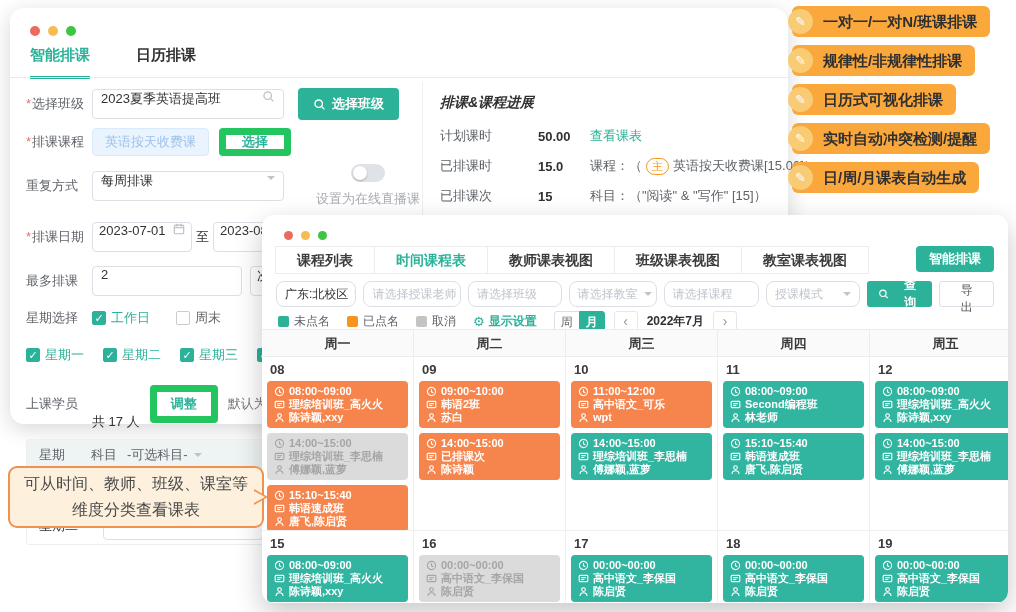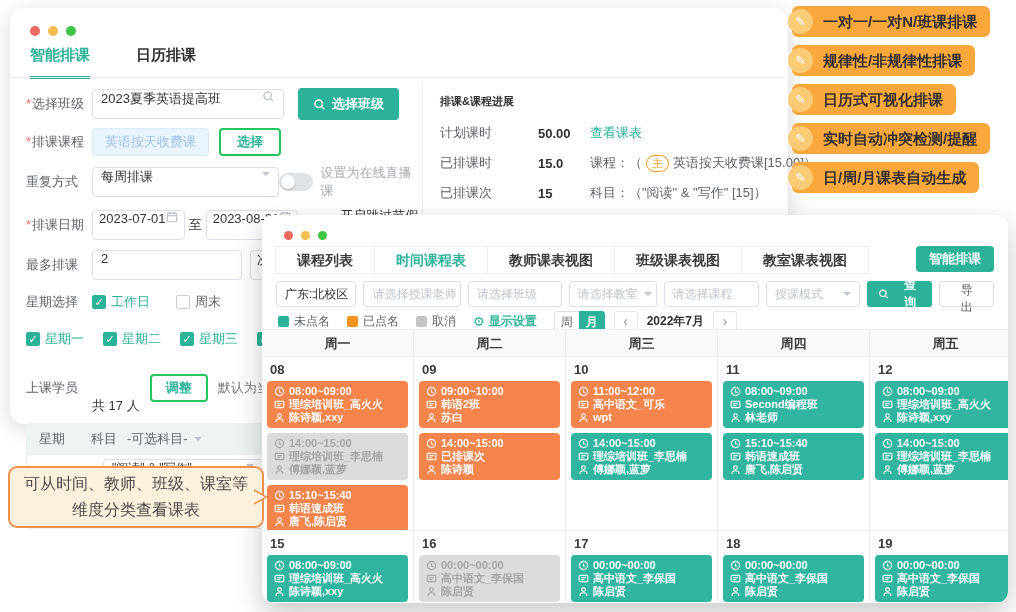--- a/index.html
+++ b/index.html
@@ -26,29 +26,29 @@
   .form { position:absolute; left:16px; top:80px; width:394px; }
   .frow { display:flex; align-items:center; margin-bottom:7px; min-height:30px; }
   .flabel { width:66px; font-size:13px; color:#5f6368; flex-shrink:0; }
   .req { color:#F56C6C; margin-right:1px; }
   .tinput,.tselect { height:30px; border:1px solid #DCDFE6; border-radius:4px; background:#fff;
     display:flex; align-items:flex-start; justify-content:space-between; padding:0 8px; font-size:13px; color:#333; }
   .caret { width:0; height:0; border:4px solid transparent; border-top-color:#BFC4CC; margin-top:4px; margin-left:6px; flex-shrink:0; }
   .icn { color:#B8BDC6; display:inline-flex; flex-shrink:0; }
   .btn-p { background:#2BB299; color:#fff; border:none; border-radius:4px; height:32px;
     display:inline-flex; align-items:center; gap:6px; padding:0 15px; font-size:13px; font-weight:bold; cursor:pointer; }
-  .btn-o { border:2px solid #22c55e; color:#2BB299; background:#fff; border-radius:4px; height:28px;
+  .btn-o { border:7px solid #22c55e; color:#2BB299; background:#fff; border-radius:4px; height:28px;
     display:inline-flex; align-items:center; padding:0 16px; font-size:13px; font-weight:bold; cursor:pointer; }
   .course-tag { background:#E9F4FF; color:#9FC1E8; border:1px solid #D8EAFB; border-radius:4px;
     height:28px; display:flex; align-items:center; padding:0 12px; font-size:13px; }
   .tog { width:34px; height:18px; border-radius:9px; background:#DFE3E8; position:relative; flex-shrink:0; cursor:pointer; }
   .tog i { position:absolute; width:14px; height:14px; border-radius:50%; background:#fff; top:2px; left:2px; box-shadow:0 1px 2px rgba(0,0,0,.25); }
   .tog.on { background:#2BB299; }
   .tog.on i { left:auto; right:2px; }
-  .togroup { margin-left:auto; display:flex; align-items:center; gap:8px; font-size:13px; }
+  .togroup { margin-left:auto; display:flex; align-items:center; gap:8px; font-size:13px;flex-direction:column; }
   .tglbl-off { color:#A8ABB2; } .tglbl-on { color:#333; }
   .cbi { display:flex; align-items:center; gap:5px; font-size:13px; color:#666; cursor:pointer; }
   .cb { width:14px; height:14px; border:1px solid #C8CDD4; border-radius:2px; background:#fff; flex-shrink:0;
         display:flex; align-items:center; justify-content:center; font-size:11px; color:#fff; }
   .cb.checked { background:#2BB299; border-color:#2BB299; }
   .cbi.teal span.lb { color:#2BB299; }
   .students { font-size:13px; color:#333; display:flex; align-items:center;margin-top:36px; }
   .note { color:#777; font-size:13px; white-space:nowrap; }
 
   .subtable { margin-top:8px; width:394px; border:1px solid #EDF0F3; border-radius:3px; overflow:hidden; }
@@ -56,37 +56,37 @@
   .thead .h-day { width:52px; } .thead .h-sub { margin-right:10px; } .thead .h-filter{ display:flex; align-items:center; }
   .thead .h-time { margin-left:60px; }
   .trow { display:flex; align-items:center; height:37px; border-top:1px solid #F0F2F5; padding:0 12px; font-size:13px; color:#333; }
   .trow .t-day { width:64px; }
   .trow .tselect { width:160px; height:28px; font-size:12px; }
 
   .vdivider { position:absolute; left:412px; top:74px; bottom:14px; width:1px; background:#EDF0F3; }
 
   
   .progress { position:absolute; left:430px; top:86px; right:12px; font-size:13px; }
-  .ptitle { font-size:11px; font-weight:bold; color:#303133; margin-bottom:15px; }
+  .ptitle { font-size:14px; font-weight:bold; color:#303133; margin-bottom:15px;font-style:italic; }
   .prow { display:flex; align-items:center; margin-bottom:12px; color:#5f6368; white-space:nowrap; }
   .plabel { width:98px; flex-shrink:0; }
   .pval { min-width:44px; font-weight:bold; color:#303133; }
   .plink { color:#2BB299; cursor:pointer; }
   .pextra { color:#5f6368; }
   .main-badge { display:inline-block; border:1px solid #F7941E; color:#F7941E; background:#FFFDF6;
     border-radius:10px; font-size:11px; line-height:15px; padding:0 5px; margin:0 4px; }
 
   
   .ftabs { position:absolute; left:14px; top:31px; display:flex; }
   .ftab { height:28px; line-height:27px; padding:0 21px; background:#fff; border:1px solid #EDEDED;
     margin-left:-1px; font-size:14px; font-weight:bold; color:#3c3c3c; cursor:pointer; }
   .ftab.active { color:#2BB299; }
   .btn-smart { position:absolute; right:14px; top:31px; height:26px; padding:0 13px; font-size:13px; }
   .frow2 { position:absolute; left:14px; top:66px; right:14px; display:flex; gap:7px; align-items:center; }
-  .fctl { height:26px; border:1px solid #DCDFE6; border-radius:3px; background:#fff;
+  .fctl { height:26px; border:1px solid #DCDFE6; border-radius:8px; background:#fff;
     display:flex; align-items:center; justify-content:space-between; padding:12px 8px; font-size:12px; color:#333; overflow:hidden; white-space:nowrap; }
   .ph { color:#BFC4CC; }
   .btn-q { height:26px; border-radius:3px; padding:0 11px; font-size:12px; }
   .btn-e { height:26px; border:1px solid #DCDFE6; color:#555; background:#fff; border-radius:3px;
     padding:0 15px; font-size:12px; cursor:pointer; }
   .frow3 { position:absolute; left:16px; top:96px; right:10px; display:flex; align-items:center; gap:17px; font-size:12px; color:#5f6368; }
   .lgi { display:flex; align-items:center; gap:5px; }
   .sw { width:11px; height:11px; border-radius:2px; }
   .settings { display:flex; align-items:center; gap:4px; color:#2BB299; font-weight:bold; cursor:pointer; }
   .gear { font-size:13px; }

